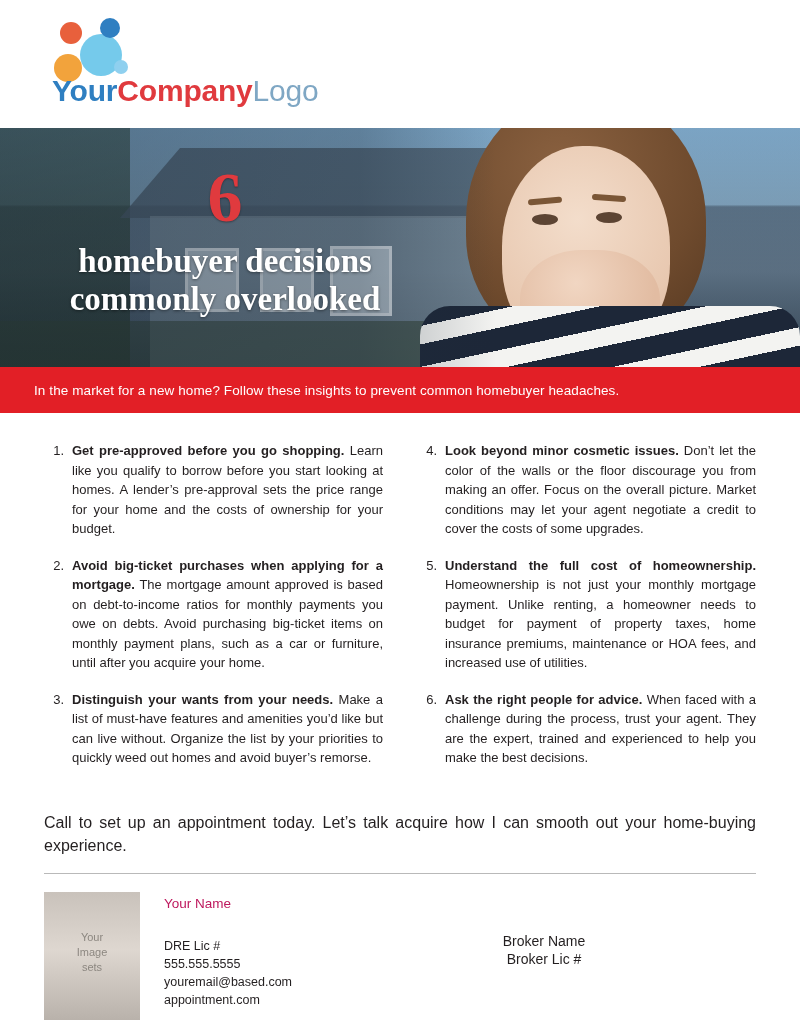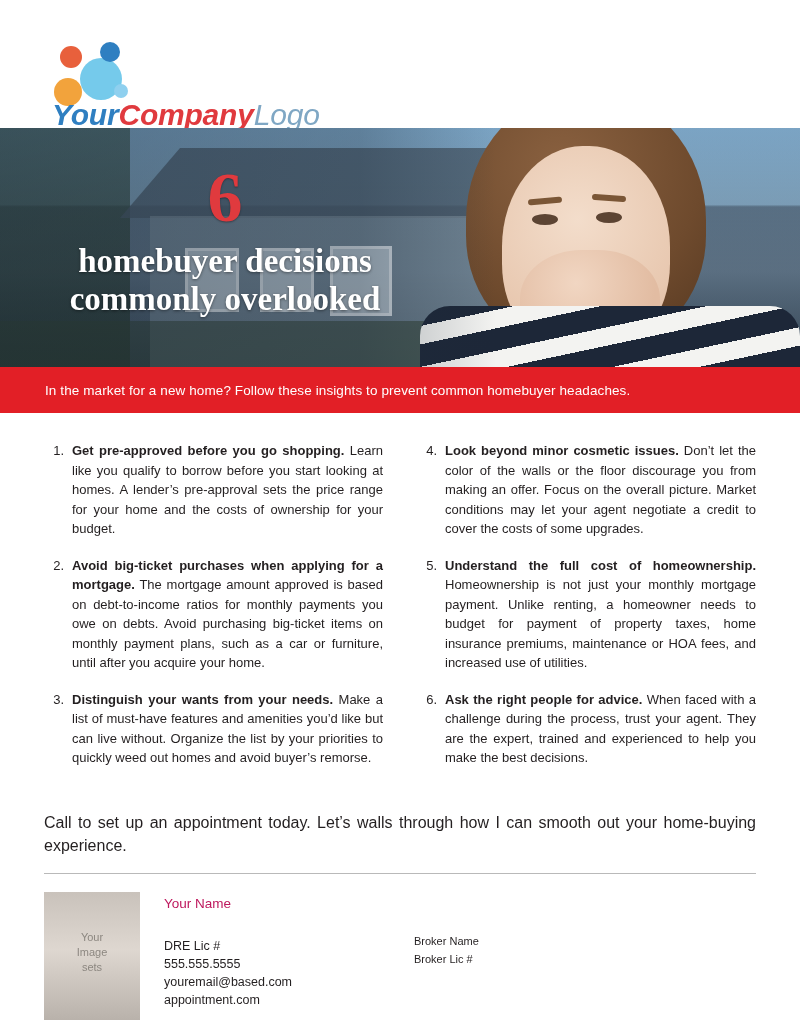--- a/index.html
+++ b/index.html
@@ -24,24 +24,23 @@
 
   
   .header {
     position: relative;
     height: 128px;
     background: #ffffff;
   }
   .logo-wrap {
     position: absolute;
     left: 52px;
-    top: 40px;
+    top: 16px;
     width: 320px;
     height: 92px;
-    font-style: italic;
   }
   .logo-bubbles {
     position: absolute;
     left: 0;
     top: 0;
     width: 84px;
     height: 72px;
   }
   .bub {
     position: absolute;
@@ -228,21 +227,21 @@
     position: relative;
     width: 800px;
     height: 46px;
     background: #e21f26;
     display: flex;
     align-items: center;
   }
   .redbar-text {
     color: #ffffff;
     font-size: 13.5px;
-    padding-left: 45px;
+    padding-left: 34px;
     letter-spacing: 0.1px;
   }
 
   
   .tips {
     position: relative;
     padding: 28px 44px 0 44px;
     display: flex;
     gap: 34px;
   }
@@ -326,23 +325,24 @@
     font-weight: normal;
     color: #be185d;
     margin-bottom: 26px;
   }
   .agent-line {
     font-size: 12.5px;
     line-height: 18px;
     color: #231f20;
   }
   .broker-line {
-    font-size: 11px;
+    font-size: 14px;
     line-height: 18px;
     color: #231f20;
+    text-align: center;
   }
 </style>
 </head>
 <body>
 
 <div class="page">
 
   <div class="header">
     <div class="logo-wrap">
       <div class="logo-bubbles">
@@ -421,21 +421,21 @@
           <span class="tip-lead">Understand the full cost of homeownership.</span><span> Homeownership is not just your monthly mortgage payment. Unlike renting, a homeowner needs to budget for payment of property taxes, home insurance premiums, maintenance or HOA fees, and increased use of utilities.</span>
         </li>
         <li>
           <span class="tip-num">6.</span>
           <span class="tip-lead">Ask the right people for advice.</span><span> When faced with a challenge during the process, trust your agent. They are the expert, trained and experienced to help you make the best decisions.</span>
         </li>
       </ol>
     </div>
   </div>
 
-  <div class="cta">Call to set up an appointment today. Let’s walls through how I can smooth out your home-buying experience.</div>
+  <div class="cta">Call to set up an appointment today. Let’s talk acquire how I can smooth out your home-buying experience.</div>
   <div class="divider"></div>
 
   <div class="agent">
     <div class="photo-box">
       <div class="photo-label">
         <div>Your</div>
         <div>Image</div>
         <div>sets</div>
       </div>
     </div>

